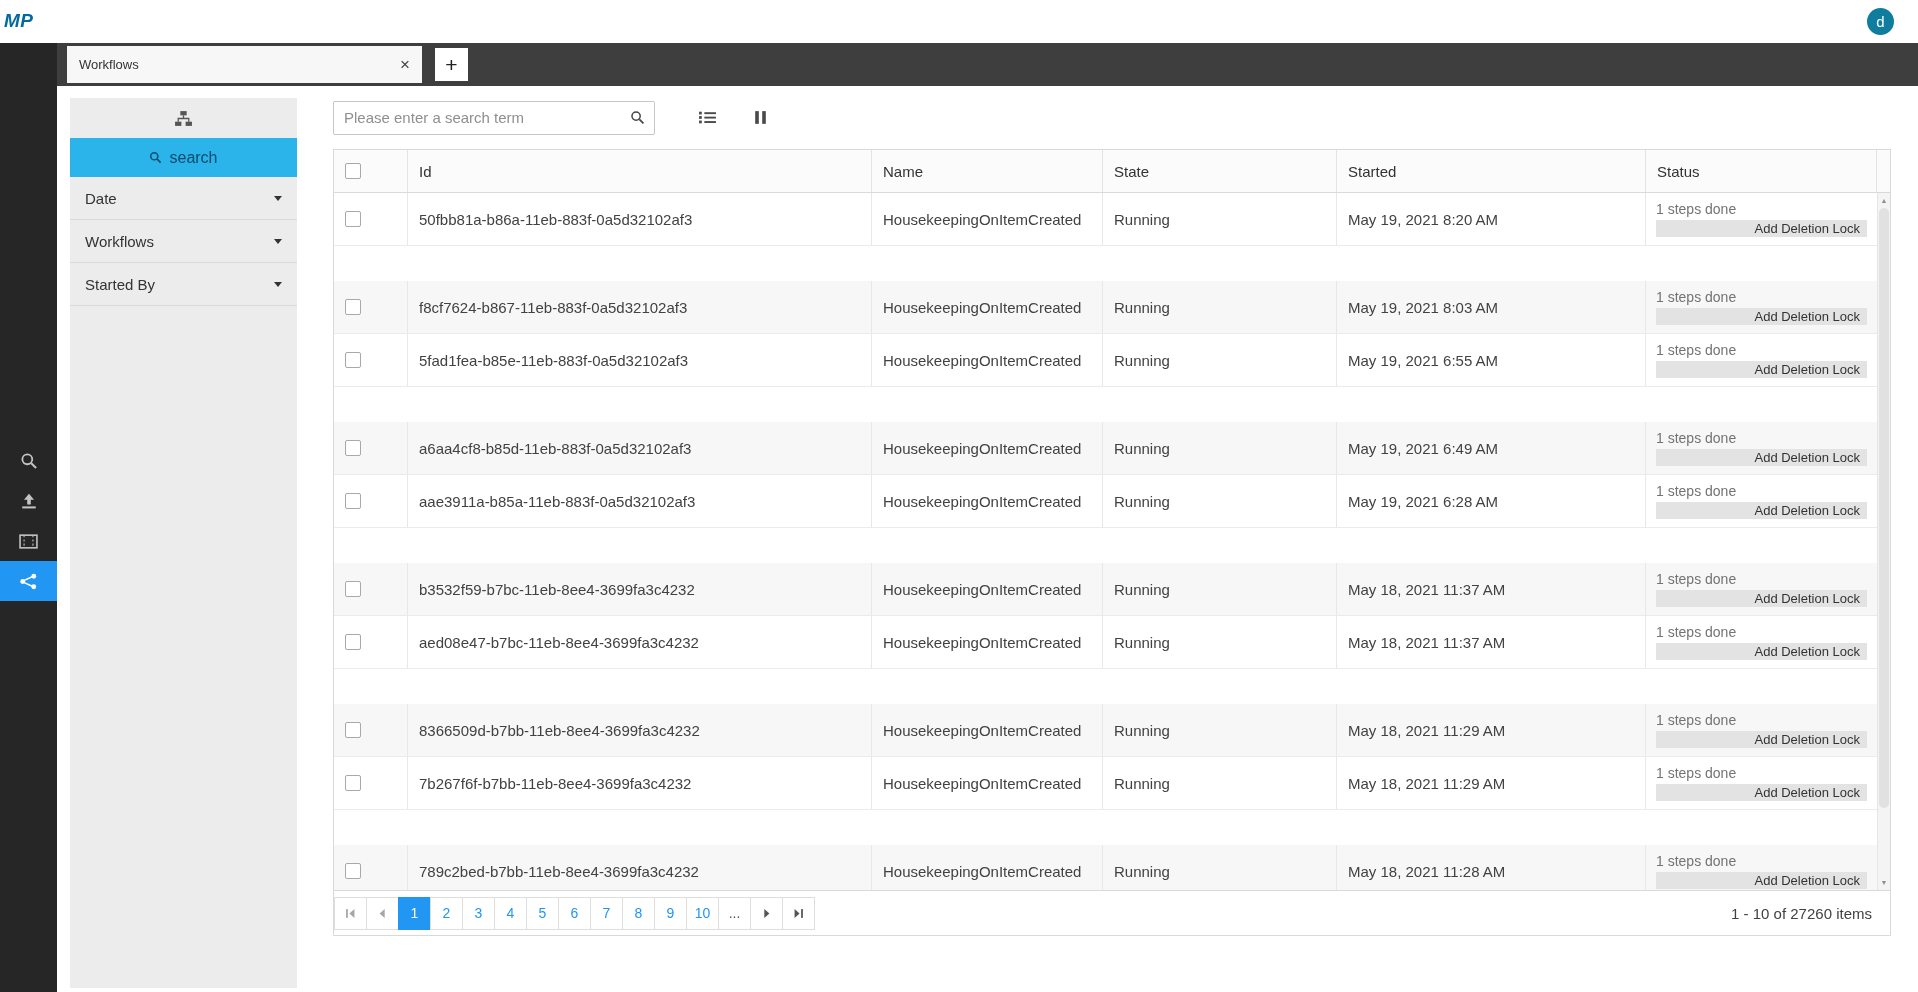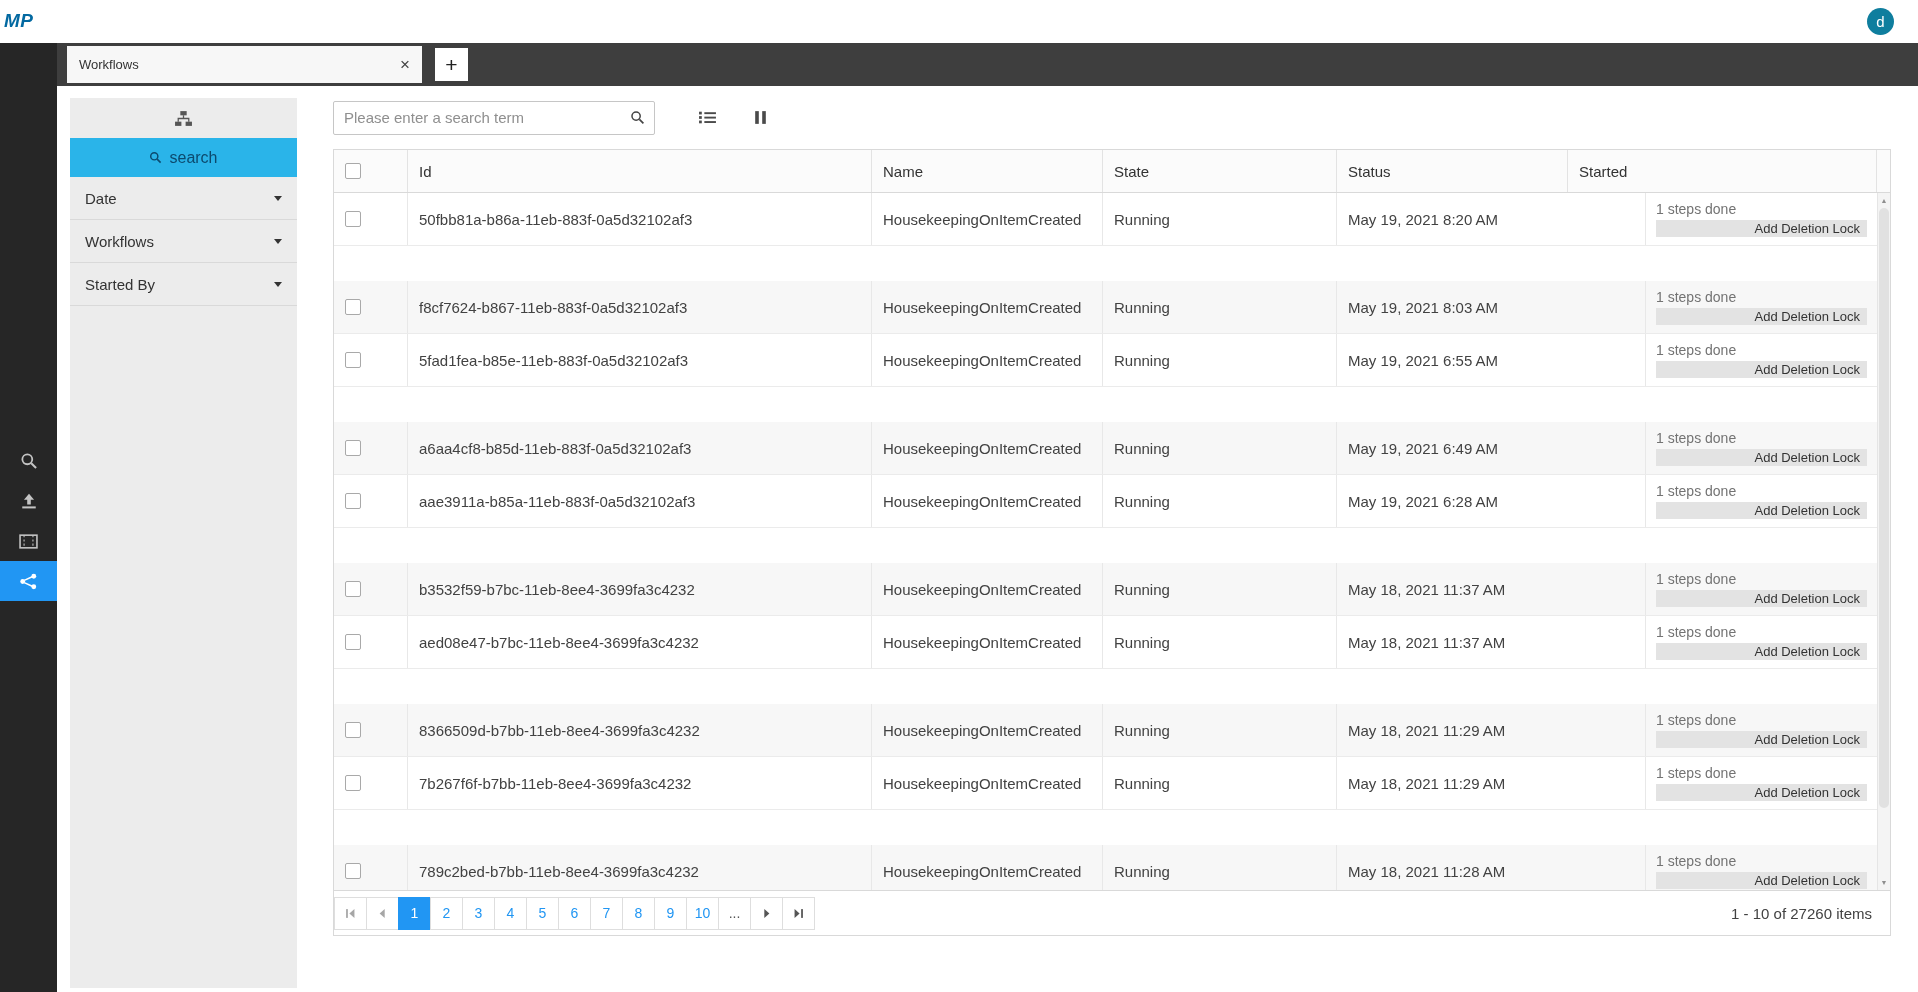--- a/index.html
+++ b/index.html
@@ -205,22 +205,22 @@
 </div>
 
 <section class="grid">
   <div class="grid-header">
     <div class="hcell col-cb">
       <span class="cb"></span>
     </div>
     <div class="hcell col-id">Id</div>
     <div class="hcell col-name">Name</div>
     <div class="hcell col-state">State</div>
+    <div class="hcell col-started">Started</div>
     <div class="hcell col-status">Status</div>
-    <div class="hcell col-started">Started</div>
   </div>
 
   <div class="grid-body">
       <div class="grid-row">
     <div class="cell col-cb">
       <span class="cb"></span>
     </div>
     <div class="cell col-id">50fbb81a-b86a-11eb-883f-0a5d32102af3</div>
     <div class="cell col-name">HousekeepingOnItemCreated</div>
     <div class="cell col-state">Running</div>

